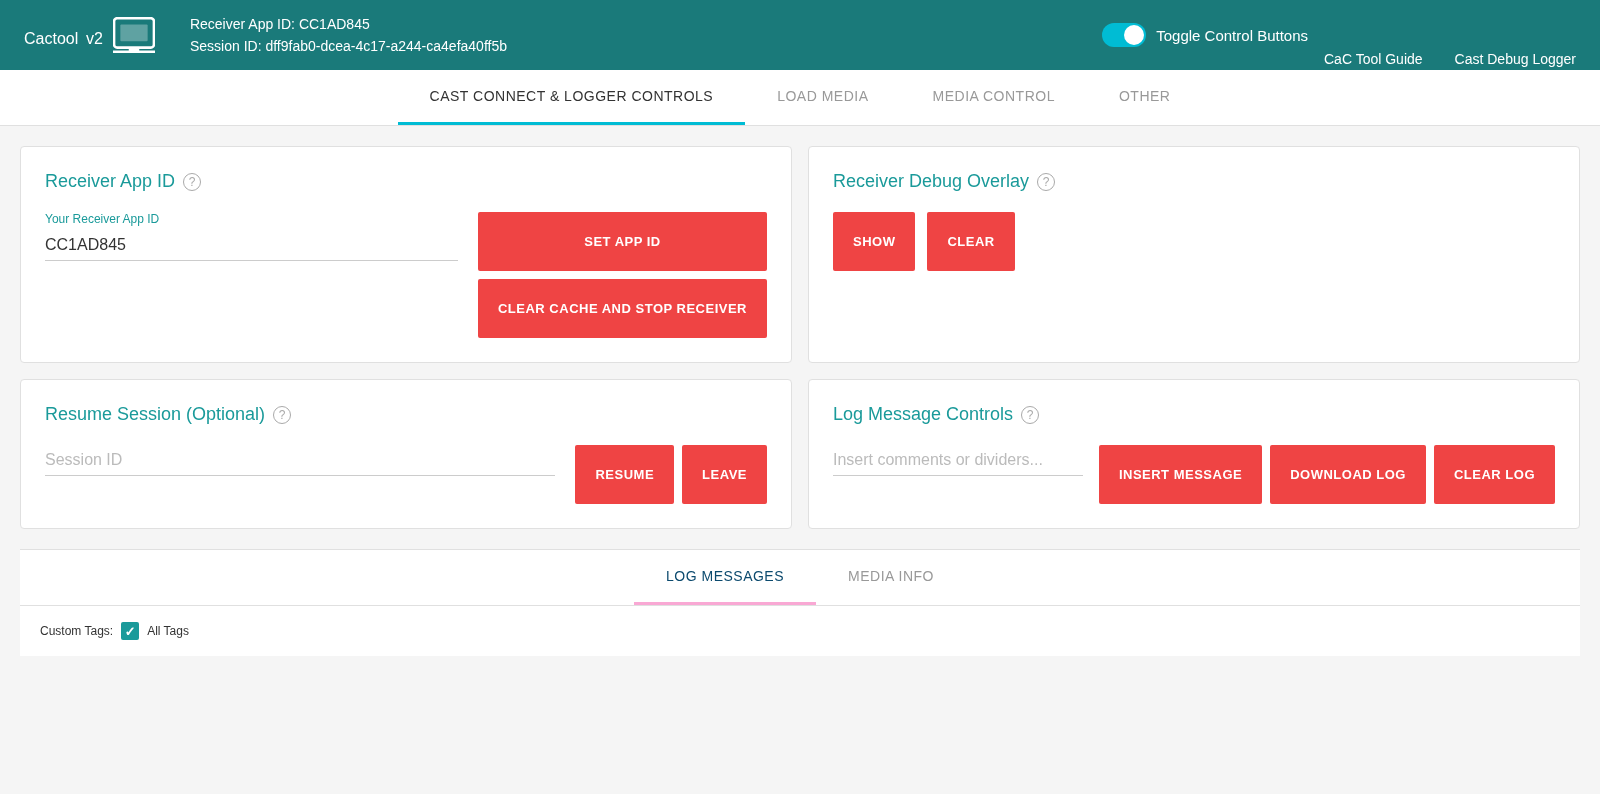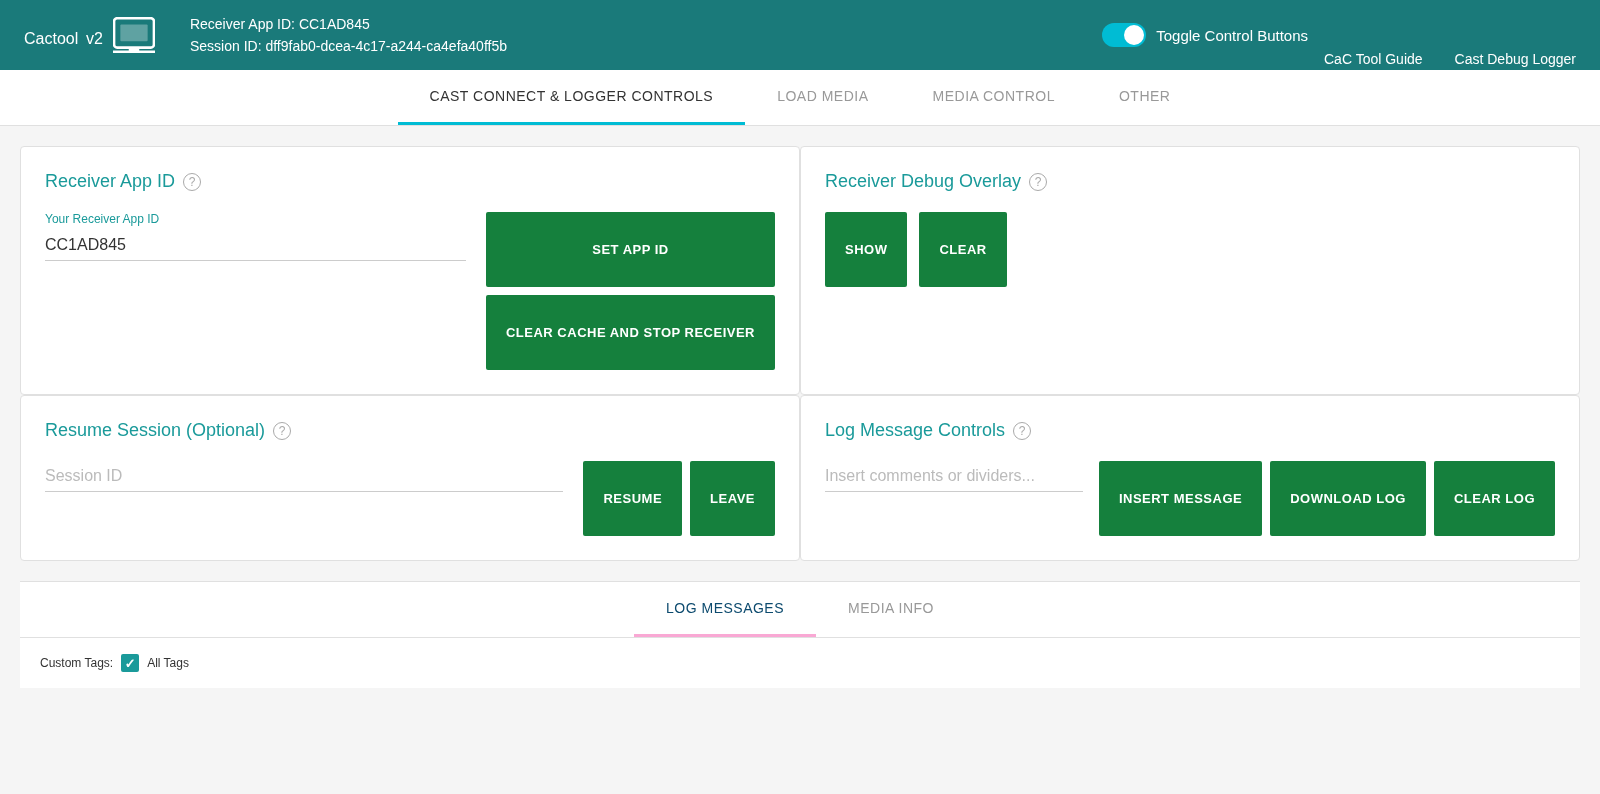--- a/index.html
+++ b/index.html
@@ -113,20 +113,21 @@
       padding: 20px 20px;
       display: flex;
       flex-direction: column;
       gap: 0;
     }
 
     
     .cards-grid {
       display: grid;
       grid-template-columns: 1fr 1fr;
+      gap: 16px;
       margin-bottom: 16px;
     }
 
     .card {
       background: white;
       border: 1px solid #e0e0e0;
       border-radius: 4px;
       padding: 24px;
     }
 
@@ -173,24 +174,24 @@
     }
 
     .btn-group {
       display: flex;
       gap: 12px;
       flex-wrap: wrap;
       align-items: flex-start;
     }
 
     .btn {
-      background: #15803d;
+      background: #ef4444;
       color: white;
       border: none;
-      padding: 30px 20px;
+      padding: 22px 20px;
       font-size: 13px;
       font-weight: 700;
       letter-spacing: 0.5px;
       cursor: pointer;
       border-radius: 2px;
       text-transform: uppercase;
       white-space: nowrap;
     }
 
     

